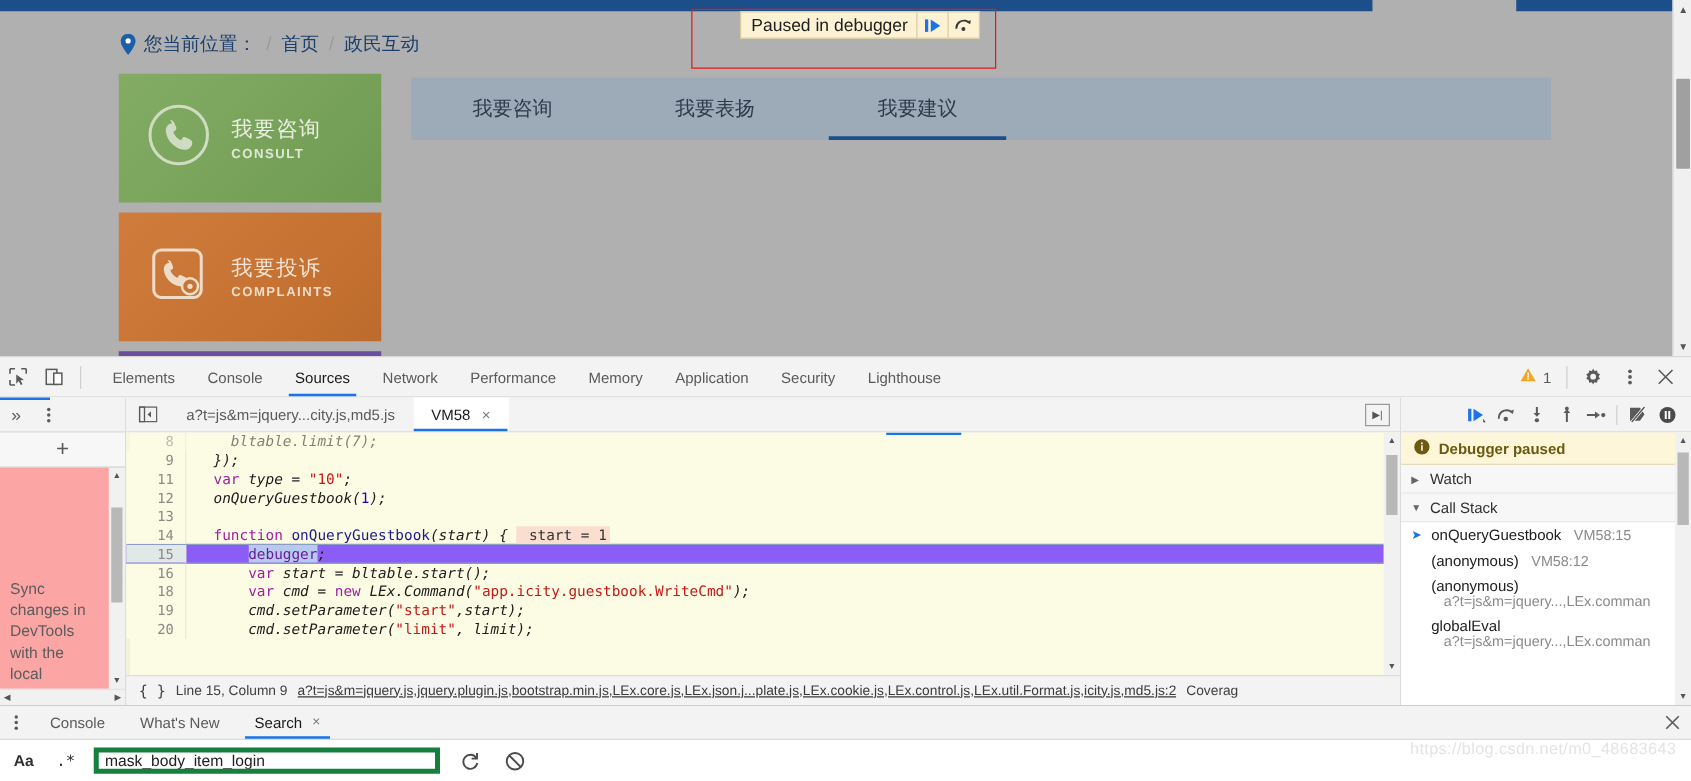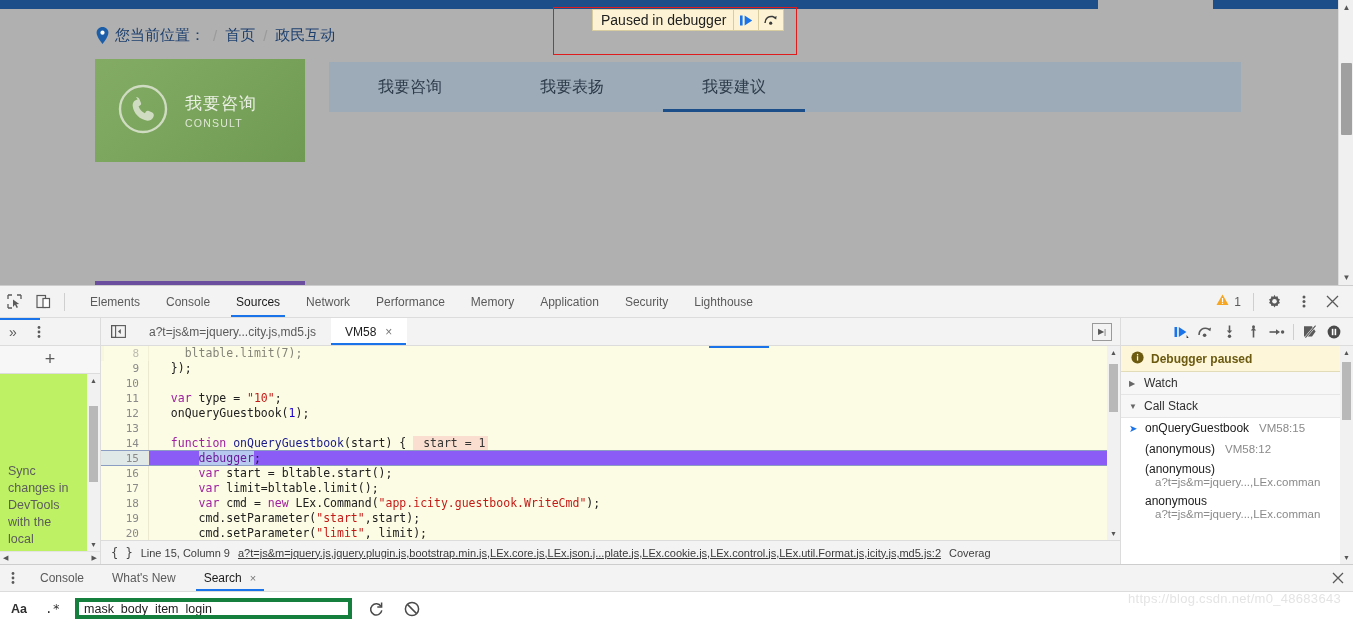--- a/index.html
+++ b/index.html
@@ -58,21 +58,21 @@
   }
   .svc-consult { top: 59px; background: linear-gradient(135deg,#83ab63 0%,#7aa45c 48%,#6f9a52 100%); }
   .svc-complaint { top: 170px; background: linear-gradient(135deg,#cf7c3c 0%,#c87434 48%,#bd6b2c 100%); }
   .svc-purple {
     position: absolute; left: 95px; top: 281px; width: 210px; height: 5px;
     background: #6b4f9e;
   }
   .svc-inner { display: flex; align-items: center; height: 100%; padding-left: 22px; gap: 16px; }
   .svc-texts { display: flex; flex-direction: column; gap: 2px; }
   .svc-title { font-size: 17px; color: #e9efe2; letter-spacing: 1px; }
-  .svc-sub { font-size: 10.5px; color: #dfe7d6; letter-spacing: 1.2px; }
+  .svc-sub { font-size: 10.5px; color: #dfe7d6; letter-spacing: 1.2px; font-weight: bold; }
   .svc-complaint .svc-title { color: #f3e4d7; }
   .svc-complaint .svc-sub { color: #eedcc9; }
 
   
   .page-tabbar {
     position: absolute; left: 329px; top: 62px; width: 912px; height: 50px;
     background: #9dabb8;
   }
   .page-tabs { display: flex; height: 100%; align-items: center; }
   .page-tab {
@@ -143,21 +143,21 @@
   .src-nav-top {
     height: 28px; display: flex; align-items: center; position: relative;
     border-bottom: 1px solid #dcdcdc; background: #f3f3f3;
   }
   .src-nav-more { width: 26px; display: flex; align-items: center; justify-content: center; color: #5a5a5a; cursor: pointer; }
   .src-nav-tabline { position: absolute; left: 0; top: 0; width: 40px; height: 2px; background: #1a73e8; }
   .src-nav-plus {
     height: 28px; display: flex; align-items: center; justify-content: center;
     font-size: 18px; color: #5a5a5a; border-bottom: 1px solid #dcdcdc; cursor: pointer;
   }
-  .src-nav-body { flex: 1; position: relative; overflow: hidden; background: #bef264; padding-left: 20px; }
+  .src-nav-body { flex: 1; position: relative; overflow: hidden; background: #fca5a5; padding-left: 20px; }
   .src-nav-text {
     position: absolute; left: 8px; bottom: 16px; width: 70px;
     font-size: 12.5px; line-height: 17px; color: #5c5c5c;
   }
   .nav-vsb { position: absolute; right: 0; top: 0; width: 13px; height: 100%; background: #f1f1f1; }
   .nav-vsb-thumb { position: absolute; left: 2px; top: 32px; width: 9px; height: 76px; background: #b8b8b8; }
   .nav-vsb-arrow { position: absolute; left: 0; width: 13px; height: 13px; display:flex; align-items:center; justify-content:center; font-size:7px; color:#555; }
   .nav-hsb { position: absolute; left: 0; bottom: 0; width: 100%; height: 13px; background: #f1f1f1; border-top: 1px solid #e3e3e3; display: flex; justify-content: space-between; align-items: center; }
   .nav-hsb span { font-size: 7px; color: #555; padding: 0 3px; }
 
@@ -191,21 +191,21 @@
   }
   .cl .code { padding-left: 8px; white-space: pre; color: #202020; flex: 1; }
   .cl.exec-line { background: #8b5cf6; }
   .cl.exec-line .ln { background: #e0e8e8; }
   .cl.fn-line { border-bottom: 1px solid #8b9dc3; }
   .cl.exec-line { border-bottom: 1px solid #8b9dc3; }
   .tok-kw { color: #a020a0; }
   .tok-str { color: #c41a16; }
   .tok-num { color: #1c00cf; }
   .tok-fn { color: #1a1a8a; }
-  .tok-plain { color: #202020; }
+  .tok-plain { color: #202020; font-style: italic; }
   .tok-dbg { background: #b8c9f0; color: #6a1b9a; }
   .inline-hint { background: #fadfd0; color: #333; padding: 0 3px; }
   .code-blue-mark { position: absolute; left: 608px; top: 0px; width: 60px; height: 2px; background: #1a73e8; }
   .code-left-gutterline { position: absolute; left: 0; top: 0; width: 3px; height: 100%; background: #f2f0da; }
 
   .code-vsb { position: absolute; right: 0; top: 0; width: 13px; height: 100%; background: #f1f1f1; }
   .code-vsb-thumb { position: absolute; left: 2px; top: 18px; width: 9px; height: 48px; background: #b8b8b8; }
   .code-vsb-arrow { position: absolute; left: 0; width: 13px; height: 13px; display:flex; align-items:center; justify-content:center; font-size:7px; color:#555; }
 
   .status-bar {
@@ -337,20 +337,36 @@
               <path d="M19 14c2 0 3 1 3.6 2.6l1.4 3.4c.4 1-.1 2-1 2.5l-1.4.8c1 3.2 3.3 5.6 6.3 6.9l.9-1.5c.6-.9 1.6-1.3 2.5-.9l3.4 1.5c1.4.6 2.2 1.6 2.1 3-.2 3.2-3 5.7-6.4 5.4-7.3-.6-14-7.2-14.7-14.6-.3-3.4 1.9-6.2 5-6.5z" fill="#cfdcc2"></path>
             </svg>
         </span>
         <span class="svc-texts">
           <span class="svc-title">我要咨询</span>
           <span class="svc-sub">CONSULT</span>
         </span>
       </div>
     </div>
 
+    <div class="svc-card svc-complaint">
+      <div class="svc-inner">
+        <span>
+          <svg width="52" height="52" viewBox="0 0 52 52">
+              <rect x="6" y="7" width="38" height="38" rx="6" stroke="#eedcc9" stroke-width="2.4" fill="none"></rect>
+              <path d="M17 15c1.8 0 2.7.9 3.2 2.3l1.2 3c.4.9-.1 1.8-.9 2.2l-1.2.7c.9 2.8 2.9 5 5.6 6.1l.8-1.3c.5-.8 1.4-1.1 2.2-.8l3 1.3c1.2.5 1.9 1.4 1.8 2.6-.2 2.8-2.6 5-5.6 4.8-6.5-.5-12.4-6.4-13-13-.3-3 1.7-5.5 4.4-5.8z" fill="#eedcc9"></path>
+              <circle cx="35" cy="36" r="6.4" fill="#c87434" stroke="#eedcc9" stroke-width="2"></circle>
+              <circle cx="35" cy="36" r="2.1" fill="#eedcc9"></circle>
+            </svg>
+        </span>
+        <span class="svc-texts">
+          <span class="svc-title">我要投诉</span>
+          <span class="svc-sub">COMPLAINTS</span>
+        </span>
+      </div>
+    </div>
     <div class="svc-purple"></div>
 
     <div class="page-tabbar">
       <div class="page-tabs">
         <div class="page-tab" style="width:162px">
           <span>我要咨询</span>
 
         </div>
         <div class="page-tab" style="width:162px">
           <span>我要表扬</span>
@@ -507,24 +523,20 @@
           <div class="code-lines" id="code-lines">
               <div class="cl" style="opacity: 0.55;">
                 <span class="ln">8</span>
                 <span class="code"><span class="tok-plain">    bltable.limit(7);</span></span>
               </div>
               <div class="cl">
                 <span class="ln">9</span>
                 <span class="code"><span class="tok-plain">  });</span></span>
               </div>
               <div class="cl">
-                <span class="ln">10</span>
-                <span class="code"><span class="tok-plain"></span></span>
-              </div>
-              <div class="cl">
                 <span class="ln">11</span>
                 <span class="code"><span class="tok-kw">  var </span><span class="tok-plain">type = </span><span class="tok-str">"10"</span><span class="tok-plain">;</span></span>
               </div>
               <div class="cl">
                 <span class="ln">12</span>
                 <span class="code"><span class="tok-plain">  onQueryGuestbook(</span><span class="tok-num">1</span><span class="tok-plain">);</span></span>
               </div>
               <div class="cl">
                 <span class="ln">13</span>
                 <span class="code"><span class="tok-plain"></span></span>
@@ -533,24 +545,20 @@
                 <span class="ln">14</span>
                 <span class="code"><span class="tok-kw">  function </span><span class="tok-fn">onQueryGuestbook</span><span class="tok-plain">(start) { </span><span class="inline-hint"> start = 1</span></span>
               </div>
               <div class="cl exec-line">
                 <span class="ln">15</span>
                 <span class="code"><span class="tok-plain">      </span><span class="tok-dbg">debugger</span><span class="tok-plain">;</span></span>
               </div>
               <div class="cl">
                 <span class="ln">16</span>
                 <span class="code"><span class="tok-kw">      var </span><span class="tok-plain">start = bltable.start();</span></span>
-              </div>
-              <div class="cl">
-                <span class="ln">17</span>
-                <span class="code"><span class="tok-kw">      var </span><span class="tok-plain">limit=bltable.limit();</span></span>
               </div>
               <div class="cl">
                 <span class="ln">18</span>
                 <span class="code"><span class="tok-kw">      var </span><span class="tok-plain">cmd = </span><span class="tok-kw">new </span><span class="tok-plain">LEx.Command(</span><span class="tok-str">"app.icity.guestbook.WriteCmd"</span><span class="tok-plain">);</span></span>
               </div>
               <div class="cl">
                 <span class="ln">19</span>
                 <span class="code"><span class="tok-plain">      cmd.setParameter(</span><span class="tok-str">"start"</span><span class="tok-plain">,start);</span></span>
               </div>
               <div class="cl">
@@ -672,21 +680,21 @@
                 <div class="cs-name-row">
                   <span class="cs-name">(anonymous)</span>
                 </div>
                 <div class="cs-sub">a?t=js&amp;m=jquery...,LEx.comman</div>
               </div>
             </div>
             <div class="cs-row">
               <span class="cs-marker"></span>
               <div class="cs-main">
                 <div class="cs-name-row">
-                  <span class="cs-name">anonymous</span>
+                  <span class="cs-name">globalEval</span>
                 </div>
                 <div class="cs-sub">a?t=js&amp;m=jquery...,LEx.comman</div>
               </div>
             </div>
           </div>
 
         <div class="dbg-vsb">
           <div class="dbg-vsb-arrow" style="top:0">▲</div>
           <div class="dbg-vsb-thumb"></div>
           <div class="dbg-vsb-arrow" style="bottom:0">▼</div>

